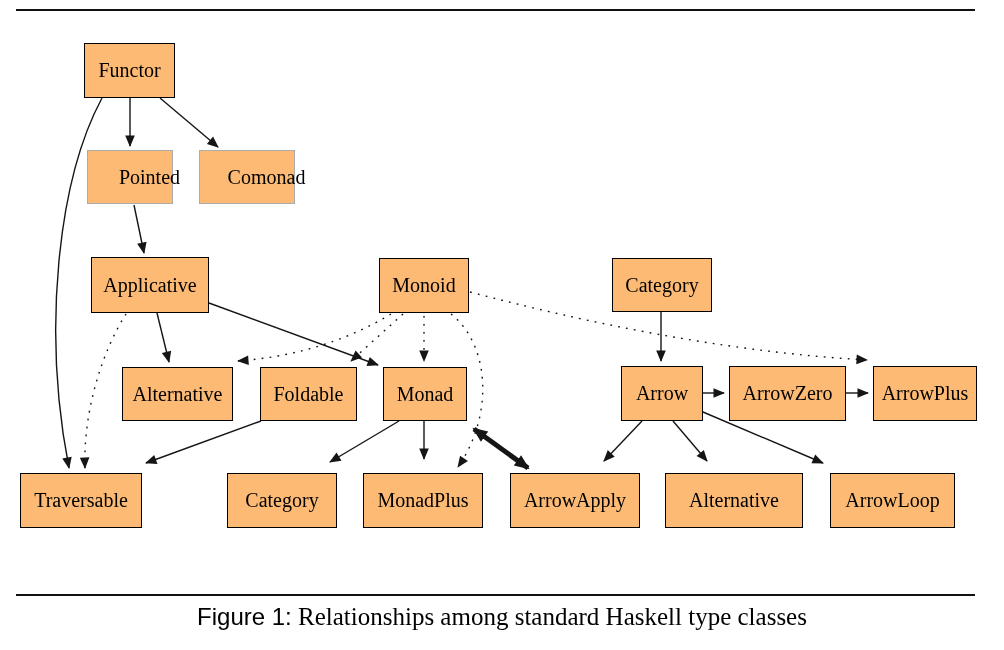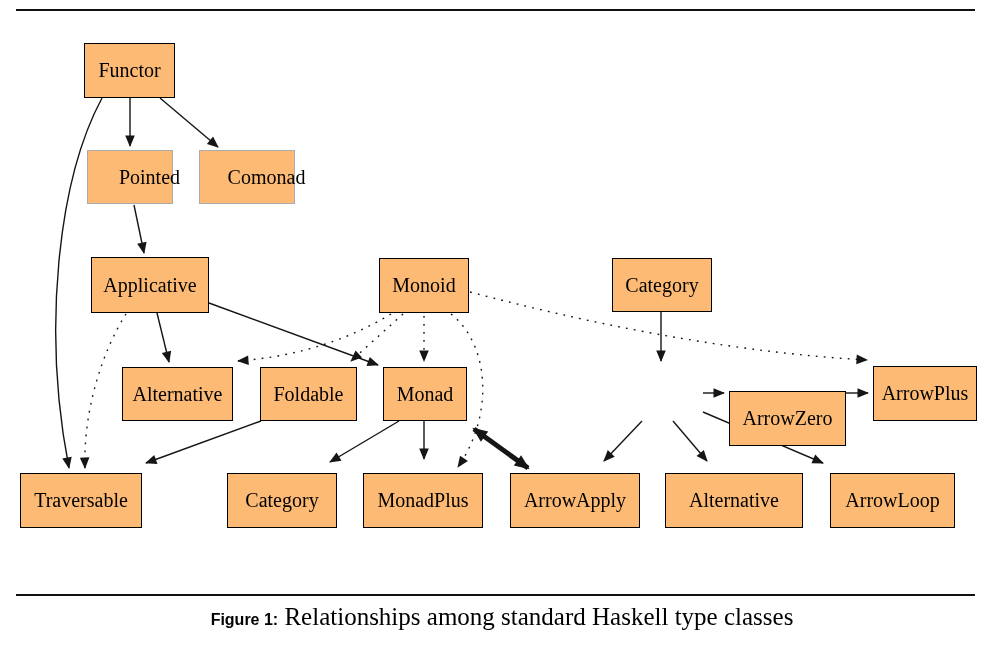--- a/index.html
+++ b/index.html
@@ -13,21 +13,21 @@
   #edges-svg path.edge{fill:none;stroke:var(--edge,#151515);stroke-width:1.4px;}
   #edges-svg path.dotted{stroke-dasharray:1.8 6.2;}
   #edges-svg path.thick{stroke-width:5px;}
   #edges-svg marker path{fill:var(--edge,#151515);stroke:none;}
   .node{position:absolute;box-sizing:border-box;border:1.5px solid var(--border,#000);
         background:#fdba74;display:flex;align-items:center;justify-content:center;
         font-size:20px;color:#000;white-space:nowrap;}
   .node.muted{border-color:var(--muted,#aaa);padding-left:39px;}
   .caption{position:absolute;left:0;top:603px;width:1004px;text-align:center;
            font-size:25px;color:#000;}
-  .caption .lbl{font-family:"Liberation Sans", sans-serif;font-weight:bold;font-size:16px;}
+  .caption .lbl{font-family:"Liberation Sans", sans-serif;font-weight:normal;font-size:24px;}
   .caption .txt{font-family:"Liberation Serif", serif;}
 </style>
 </head>
 <body>
 
 <div class="page" style="--border: #000000; --muted: #ababab; --edge: #151515;">
   <div class="rule top"></div>
 
   <div id="stage">
     <svg id="edges-svg" width="1004" height="650" viewBox="0 0 1004 650" xmlns="http://www.w3.org/2000/svg">
@@ -65,21 +65,22 @@
 
   <div class="node" style="left: 84px; top: 43px; width: 91px; height: 55px;">Functor</div>
       <div class="node muted" style="left: 87px; top: 150px; width: 86px; height: 54px;">Pointed</div>
       <div class="node muted" style="left: 199px; top: 150px; width: 96px; height: 54px;">Comonad</div>
       <div class="node" style="left: 91px; top: 257px; width: 118px; height: 56px;">Applicative</div>
       <div class="node" style="left: 379px; top: 258px; width: 90px; height: 55px;">Monoid</div>
       <div class="node" style="left: 612px; top: 258px; width: 100px; height: 54px;">Category</div>
       <div class="node" style="left: 122px; top: 367px; width: 111px; height: 54px;">Alternative</div>
       <div class="node" style="left: 260px; top: 367px; width: 97px; height: 54px;">Foldable</div>
       <div class="node" style="left: 383px; top: 367px; width: 84px; height: 54px;">Monad</div>
-      <div class="node" style="left: 729px; top: 366px; width: 117px; height: 55px; margin-top: 25px;">ArrowZero</div>
+      <div class="node" style="left: 621px; top: 366px; width: 82px; height: 55px;">Arrow</div>
+      <div class="node" style="left: 729px; top: 366px; width: 117px; height: 55px;">ArrowZero</div>
       <div class="node" style="left: 873px; top: 366px; width: 104px; height: 55px;">ArrowPlus</div>
       <div class="node" style="left: 20px; top: 473px; width: 122px; height: 55px;">Traversable</div>
       <div class="node" style="left: 227px; top: 473px; width: 110px; height: 55px;">Category</div>
       <div class="node" style="left: 363px; top: 473px; width: 120px; height: 55px;">MonadPlus</div>
       <div class="node" style="left: 510px; top: 473px; width: 130px; height: 55px;">ArrowApply</div>
       <div class="node" style="left: 665px; top: 473px; width: 138px; height: 55px;">Alternative</div>
       <div class="node" style="left: 830px; top: 473px; width: 125px; height: 55px;">ArrowLoop</div>
     </div>
 
   <div class="rule bottom"></div>

